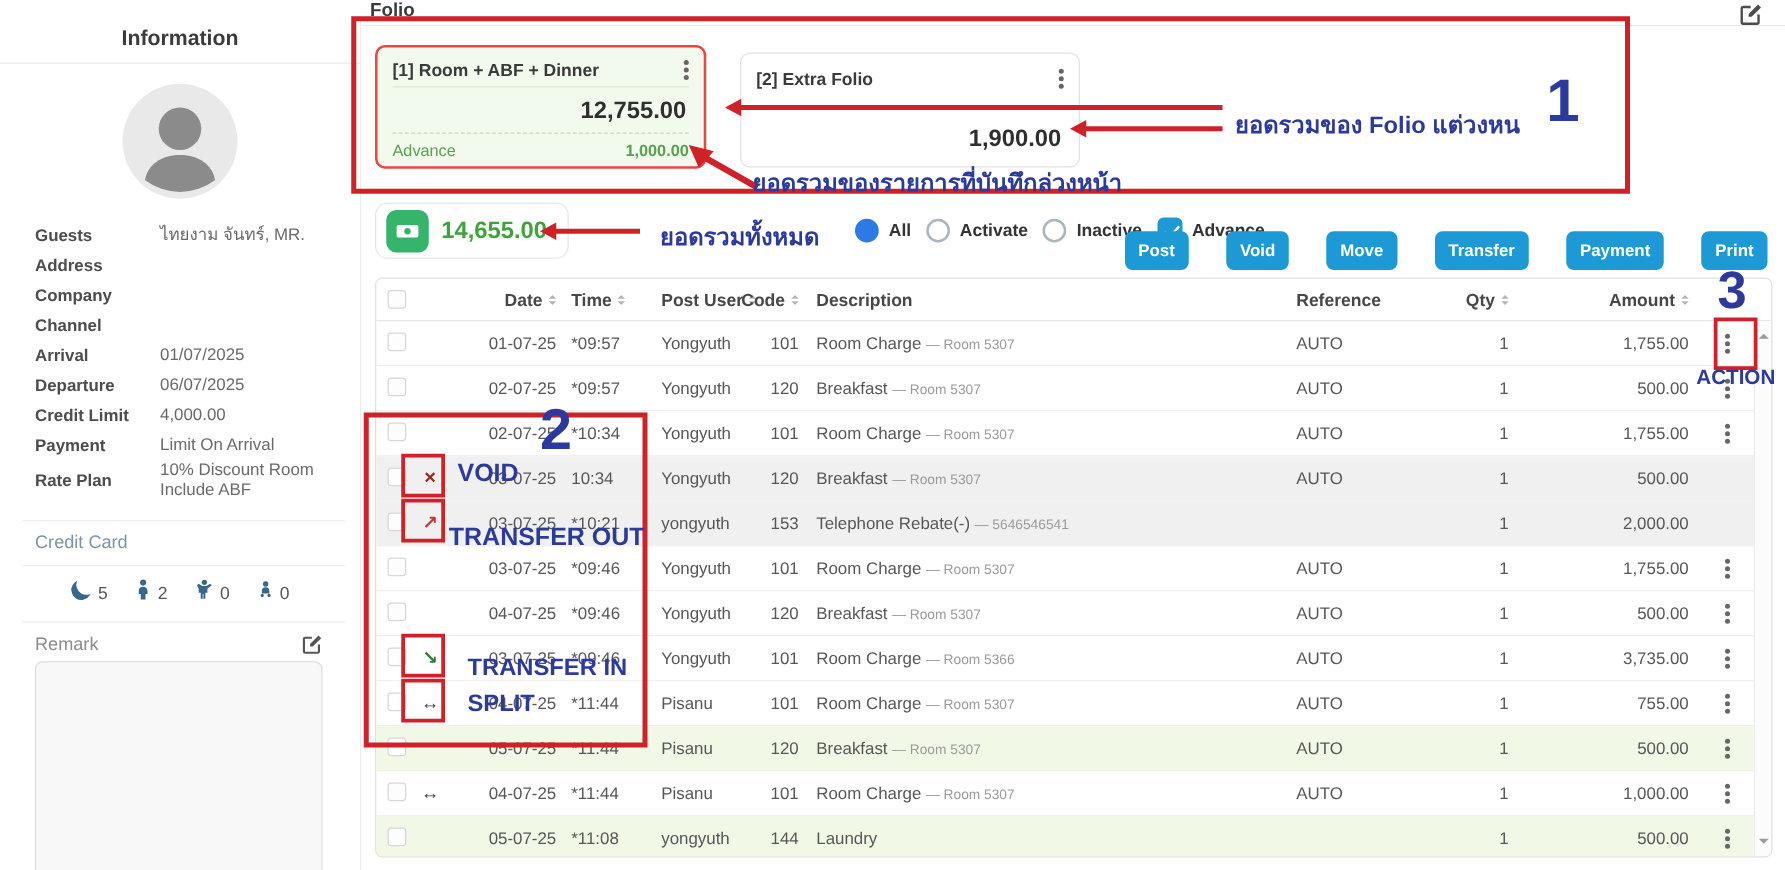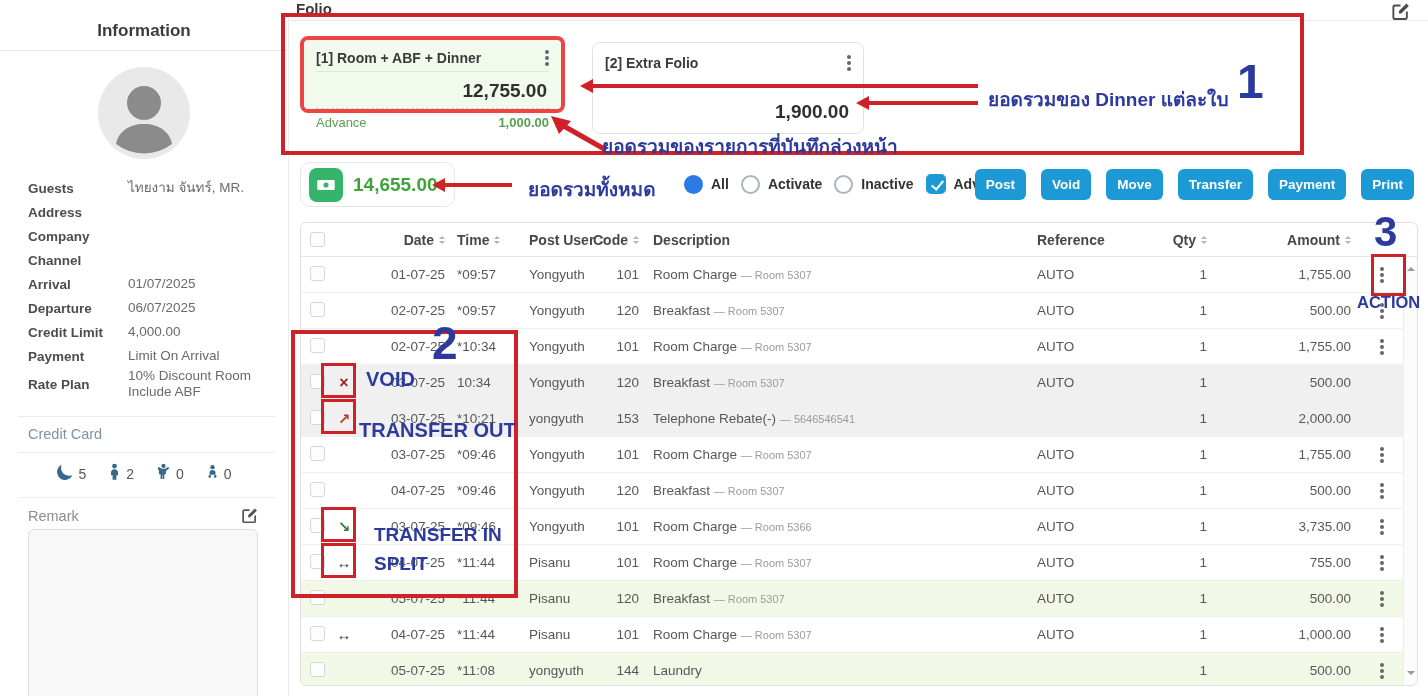--- a/index.html
+++ b/index.html
@@ -34,22 +34,22 @@
   .edit-icon { display:inline-flex; cursor:pointer; }
 
   
   .folio-head { position:absolute; left:290px; right:0; top:0; height:21px;
     border-bottom:1px solid #e9e9e9; }
   .folio-title { position:absolute; left:6px; top:0; font-size:15px; font-weight:bold; color:#3b3b3b; }
   .folio-edit { position:absolute; right:18px; top:2px; }
 
   
   .card { position:absolute; border-radius:8px; padding:8px 12px; background:#fff; }
-  .card1 { left:300px; top:36px; width:265px; height:77px;
-    border:4px solid #ef4444; background:#f2faee; }
+  .card1 { left:300px; top:36px; width:265px; height:99px;
+    border:2px solid #ef4444; background:#f2faee; }
   .card2 { left:592px; top:42px; width:272px; height:92px; border:1px solid #e2e2e2; }
   .card-title-row { display:flex; justify-content:space-between; align-items:center; height:24px; }
   .card-title { font-size:14px; font-weight:bold; color:#3a3a3a; }
   .card1 .card-title-row { border-bottom:1px solid #d9ecd2; padding-bottom:4px; }
   .card-total { text-align:right; font-size:19px; font-weight:bold; color:#2f2f2f; padding:8px 2px 6px 0; }
   .card2 .card-total { padding-top:26px; }
   .card-adv-row { border-top:1px dashed #bfddb3; display:flex; justify-content:space-between;
     padding-top:6px; font-size:13px; color:#58a14e; }
   .card-adv-val { font-weight:bold; }
   .kebab { display:inline-block; width:4px; height:4px; border-radius:50%;
@@ -64,21 +64,21 @@
   .total-amount { font-size:19px; font-weight:bold; color:#3fa33a; }
   .filters { position:absolute; left:684px; top:174px; display:flex; gap:12px; align-items:center; }
   .f-item { display:flex; align-items:center; gap:8px; cursor:pointer; }
   .f-text { font-size:14px; font-weight:bold; color:#333; }
   .radio { width:19px; height:19px; border-radius:50%; background:#fff; border:2px solid #a9b6bd; }
   .radio.on { background:#2c7be5; border-color:#2c7be5; }
   .chk { width:20px; height:20px; border-radius:5px; border:2px solid #bbb; background:#fff; position:relative; }
   .chk.on { background:#1d9ad5; border-color:#1d9ad5; }
   .chk.on::after { content:""; position:absolute; left:6px; top:2px; width:5px; height:10px;
     border:solid #fff; border-width:0 2.5px 2.5px 0; transform:rotate(40deg); }
-  .btn-row { position:absolute; right:14px; top:169px; display:flex; gap:15px; }
+  .btn-row { position:absolute; right:14px; top:185px; display:flex; gap:30px; }
   .btn { background:#1d9ad5; color:#fff; font-weight:bold; font-size:13.5px;
     border:none; border-radius:6px; padding:8px 11px; cursor:pointer;
     font-family:"Liberation Sans","DejaVu Sans",sans-serif; }
 
   
   .ftable { position:absolute; left:300px; top:222px; width:1118px; height:464px;
     border:1px solid #e0e0e0; border-radius:6px; overflow:hidden; background:#fff; }
   .tgrid { display:grid; grid-template-columns:30px 26px 96px 76px 68px 48px 1fr 130px 62px 146px 42px;
     align-items:center; }
   .thead { height:34px; border-bottom:1px solid #e6e6e6; padding-right:14px; }
@@ -530,21 +530,21 @@
     <span class="sc-up"></span>
     <span class="sc-dn"></span>
   </div>
 </div>
 
 <div class="overlay">
   <div class="rbox" style="left:281px; top:13px; width:1023px; height:142px;"></div>
   <div class="ann" style="left:1237px; top:54px; font-size:48px;">1</div>
   <div class="arrowL" style="left:586px; top:84px; width:392px;"></div>
   <div class="arrowL" style="left:862px; top:101px; width:116px;"></div>
-  <div class="ann" style="left:988px; top:84px; font-size:19px;">ยอดรวมของ Dinner แต่ละใบ</div>
+  <div class="ann" style="left:988px; top:84px; font-size:19px;">ยอดรวมของ Folio แต่วงหน</div>
 
   <svg class="abs" style="left:548px; top:114px;" width="70" height="40">
     <line x1="58" y1="36" x2="14" y2="11" stroke="#cf2128" stroke-width="5"></line>
     <polygon points="3,2 23,7 11,20" fill="#cf2128"></polygon>
   </svg>
   <div class="ann" style="left:602px; top:131px; font-size:19px;">ยอดรวมของรายการที่บันทึกล่วงหน้า</div>
 
   <div class="arrowL" style="left:438px; top:183px; width:74px;"></div>
   <div class="ann" style="left:528px; top:174px; font-size:19px;">ยอดรวมทั้งหมด</div>
 

